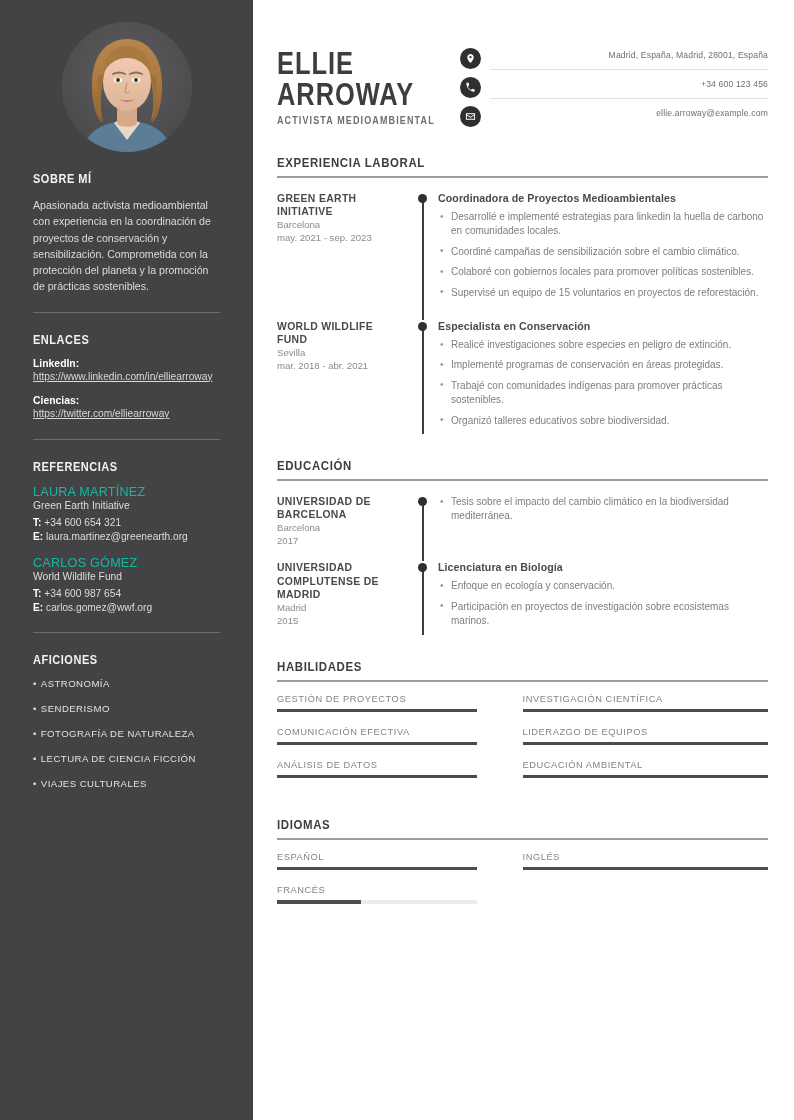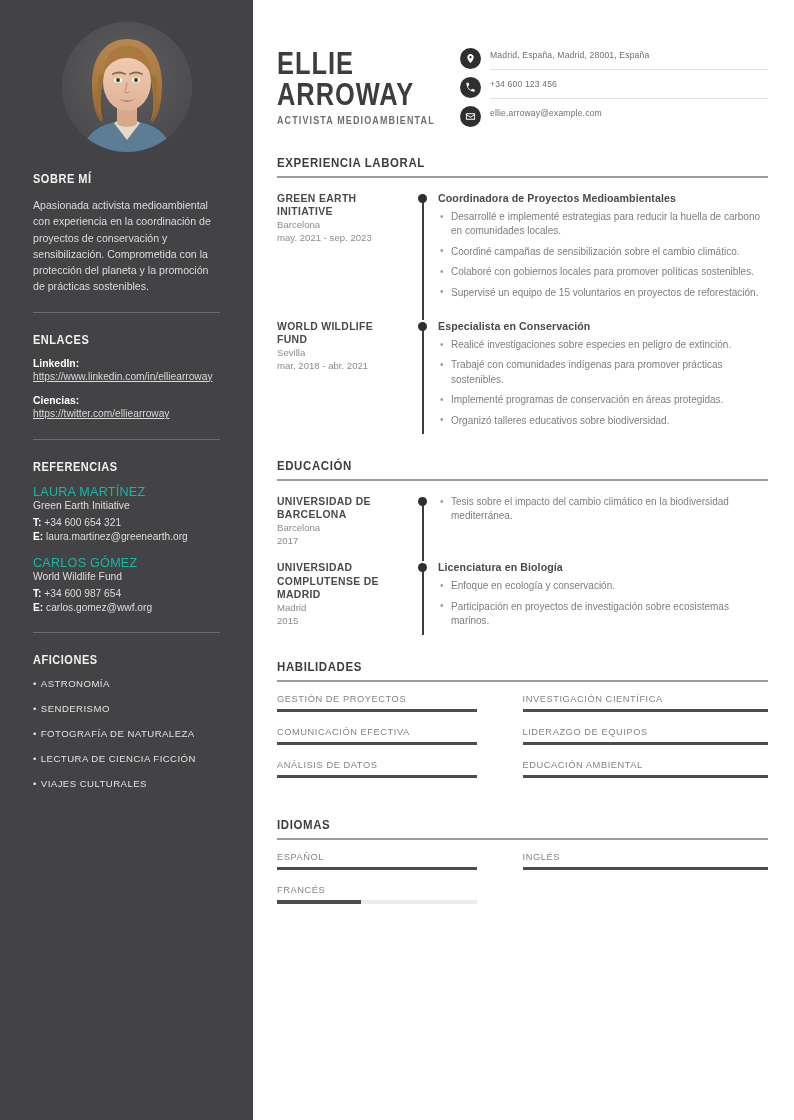--- a/index.html
+++ b/index.html
@@ -146,21 +146,21 @@
     font-family: "Liberation Sans Narrow", "Liberation Sans", sans-serif;
     font-size: 10.2px;
     font-weight: bold;
     color: #6e6e70;
     letter-spacing: 1.3px;
     margin-top: 5px;
     transform: scaleX(0.88);
     transform-origin: left center;
   }
 
-  .contact-list { width: 308px; padding-top: 10px; }
+  .contact-list { width: 308px; padding-top: 10px; text-align: right; }
   .contact-row {
     display: flex;
     align-items: center;
     height: 29px;
   }
   .c-icon {
     width: 21px; height: 21px;
     min-width: 21px;
     border-radius: 50%;
     background: #2f2f30;
@@ -460,21 +460,21 @@
           <div class="loc">Barcelona</div>
           <div class="dates">may. 2021 - sep. 2023</div>
         </div>
         <div class="timeline">
           <div class="tl-line"></div>
           <div class="tl-dot"></div>
         </div>
         <div class="entry-right">
           <div class="job-title">Coordinadora de Proyectos Medioambientales</div>
           <ul class="bullets">
-            <li>Desarrollé e implementé estrategias para reducir la huella de carbono en comunidades locales.</li>
+            <li>Desarrollé e implementé estrategias para linkedin la huella de carbono en comunidades locales.</li>
             <li>Coordiné campañas de sensibilización sobre el cambio climático.</li>
             <li>Colaboré con gobiernos locales para promover políticas sostenibles.</li>
             <li>Supervisé un equipo de 15 voluntarios en proyectos de reforestación.</li>
           </ul>
         </div>
       </div>
 
       <div class="entry last">
         <div class="entry-left">
           <div class="org">WORLD WILDLIFE FUND</div>
@@ -482,22 +482,22 @@
           <div class="dates">mar. 2018 - abr. 2021</div>
         </div>
         <div class="timeline">
           <div class="tl-line"></div>
           <div class="tl-dot"></div>
         </div>
         <div class="entry-right">
           <div class="job-title">Especialista en Conservación</div>
           <ul class="bullets">
             <li>Realicé investigaciones sobre especies en peligro de extinción.</li>
+            <li>Implementé programas de conservación en áreas protegidas.</li>
             <li>Trabajé con comunidades indígenas para promover prácticas sostenibles.</li>
-            <li>Implementé programas de conservación en áreas protegidas.</li>
             <li>Organizó talleres educativos sobre biodiversidad.</li>
           </ul>
         </div>
       </div>
     </section>
 
     <section class="sec">
       <div class="sec-title">EDUCACIÓN</div>
       <div class="sec-rule"></div>
 

